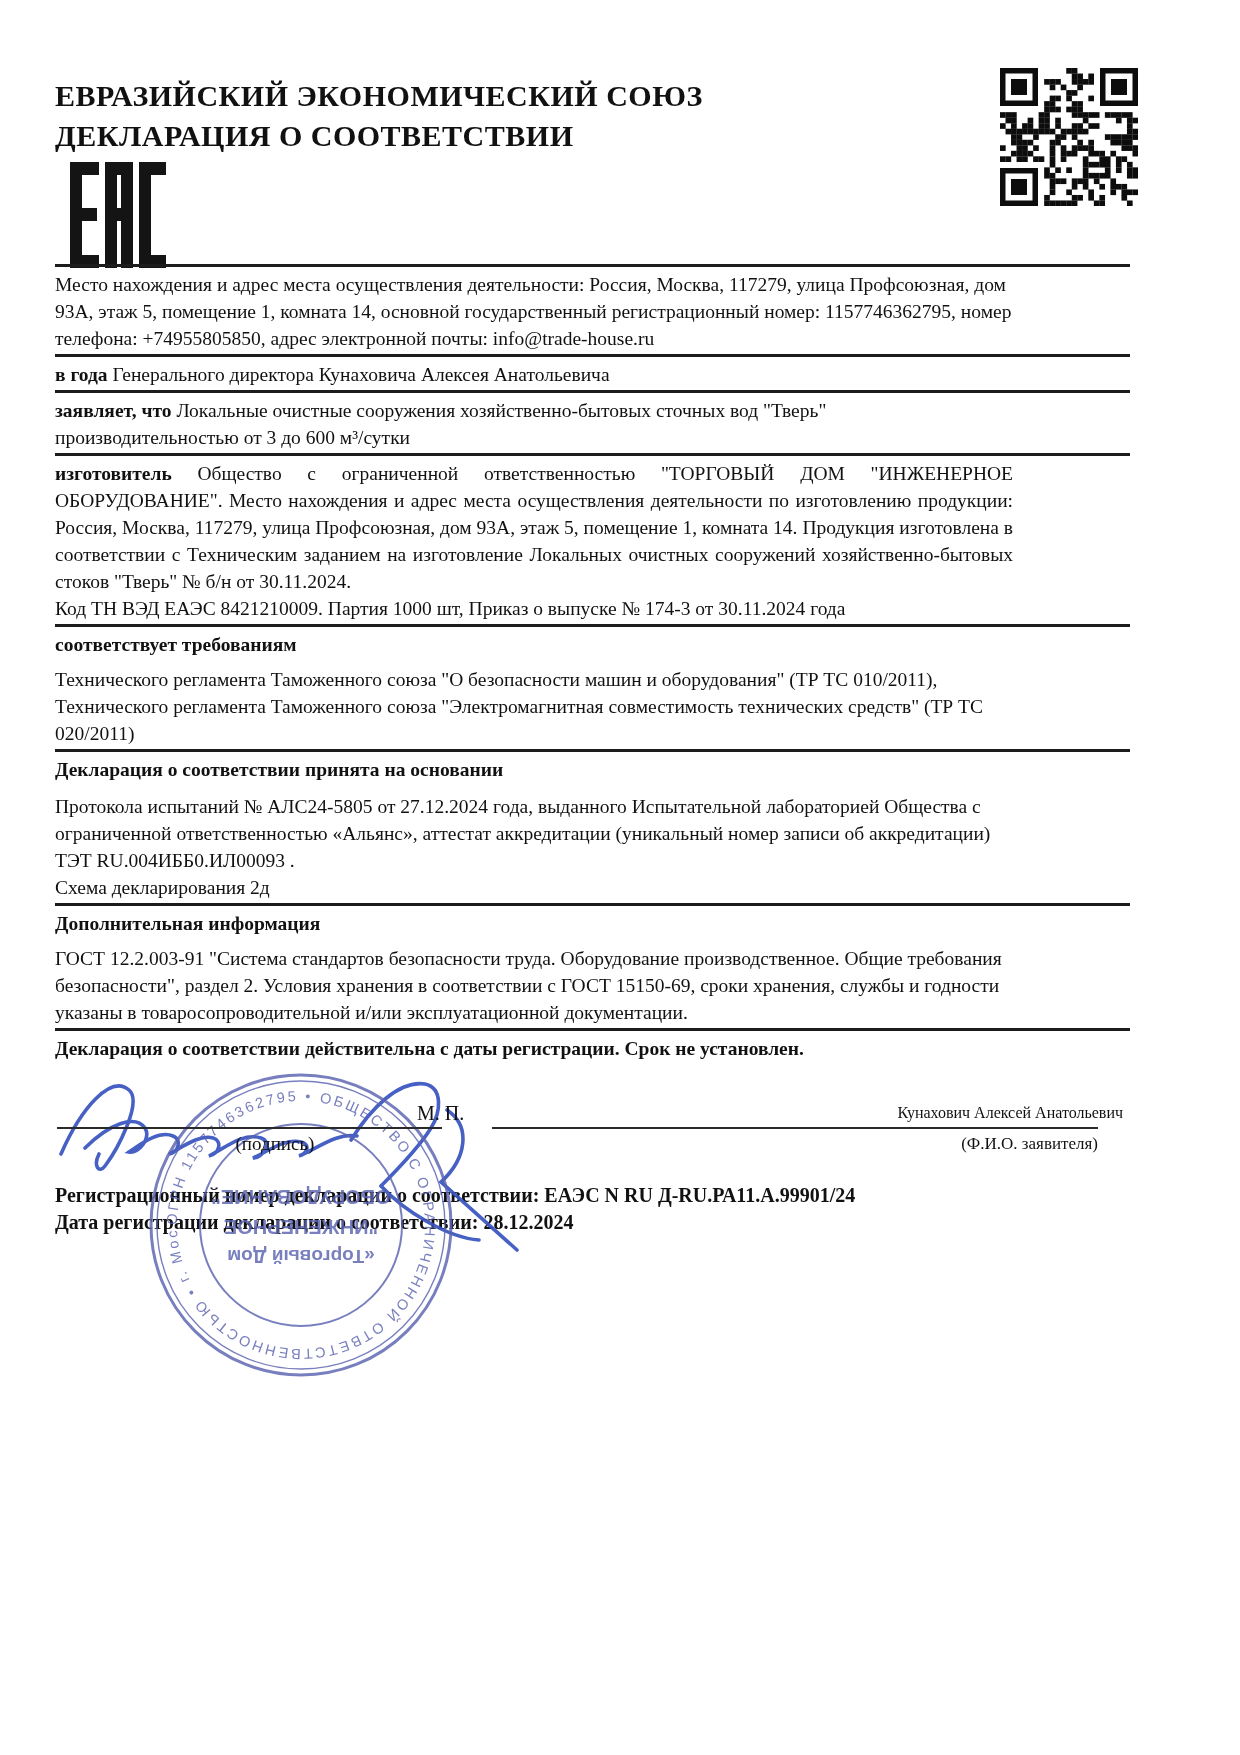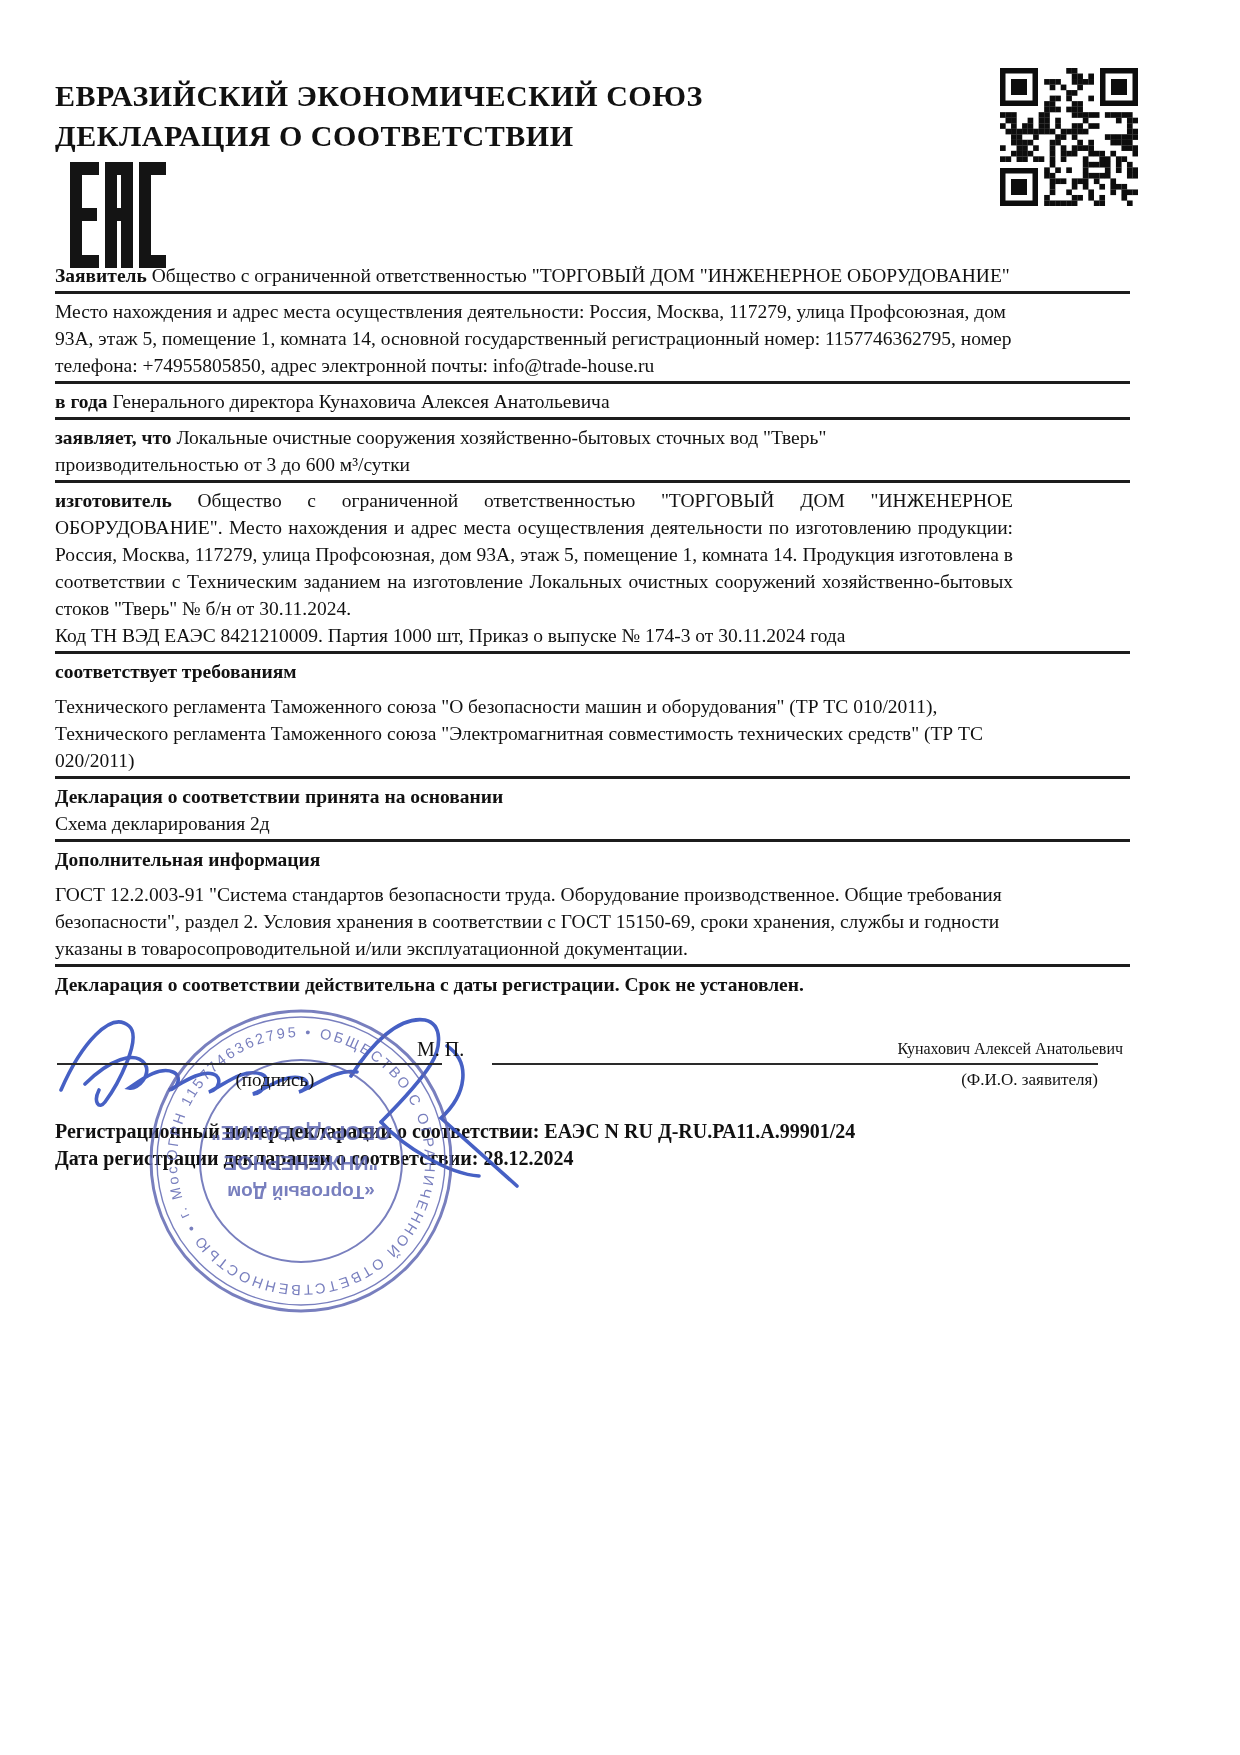--- a/index.html
+++ b/index.html
@@ -280,41 +280,41 @@
           <rect x="71.76" y="132.48" width="5.67" height="5.67"></rect>
           <rect x="93.84" y="132.48" width="5.67" height="5.67"></rect>
           <rect x="99.36" y="132.48" width="5.67" height="5.67"></rect>
           <rect x="126.96" y="132.48" width="5.67" height="5.67"></rect>
         </g>
     </svg>
   </div>
 
   <div class="doc">
 
-    <p><b>Заявитель</b><span> Общество с ограниченной ответственностью "ТОРГОВЫЙ ДОМ "ИНЖЕНЕРНОЕ ОБОРУДОВАНИЕ"</span></p>
     <div class="rule"></div>
 
     <p>Место нахождения и адрес места осуществления деятельности: Россия, Москва, 117279, улица Профсоюзная, дом 93А, этаж 5, помещение 1, комната 14, основной государственный регистрационный номер: 1157746362795, номер телефона: +74955805850, адрес электронной почты: info@trade-house.ru</p>
     <div class="rule"></div>
 
     <p><b>в года</b><span> Генерального директора Кунаховича Алексея Анатольевича</span></p>
     <div class="rule"></div>
 
     <p><b>заявляет, что</b><span> Локальные очистные сооружения хозяйственно-бытовых сточных вод "Тверь" производительностью от 3 до 600 м³/сутки</span></p>
     <div class="rule"></div>
 
     <p class="just"><b>изготовитель</b><span> Общество с ограниченной ответственностью "ТОРГОВЫЙ ДОМ "ИНЖЕНЕРНОЕ ОБОРУДОВАНИЕ". Место нахождения и адрес места осуществления деятельности по изготовлению продукции: Россия, Москва, 117279, улица Профсоюзная, дом 93А, этаж 5, помещение 1, комната 14. Продукция изготовлена в соответствии с Техническим заданием на изготовление Локальных очистных сооружений хозяйственно-бытовых стоков "Тверь" № б/н от 30.11.2024.</span></p>
     <p>Код ТН ВЭД ЕАЭС 8421210009. Партия 1000 шт, Приказ о выпуске № 174-3 от 30.11.2024 года</p>
     <div class="rule"></div>
 
     <p><b>соответствует требованиям</b></p>
     <p class="gap8">Технического регламента Таможенного союза "О безопасности машин и оборудования" (ТР ТС 010/2011), Технического регламента Таможенного союза "Электромагнитная совместимость технических средств" (ТР ТС 020/2011)</p>
     <div class="rule"></div>
 
     <p><b>Декларация о соответствии принята на основании</b></p>
+    <p class="gap10">Протокола испытаний № АЛС24-5805 от 27.12.2024 года, выданного Испытательной лабораторией Общества с ограниченной ответственностью «Альянс», аттестат аккредитации (уникальный номер записи об аккредитации)  ТЭТ RU.004ИББ0.ИЛ00093 .</p>
     <p>Схема декларирования 2д</p>
     <div class="rule"></div>
 
     <p><b>Дополнительная информация</b></p>
     <p class="gap8">ГОСТ 12.2.003-91 "Система стандартов безопасности труда. Оборудование производственное. Общие требования безопасности", раздел 2. Условия хранения в соответствии с ГОСТ 15150-69, сроки хранения, службы и годности указаны в товаросопроводительной и/или эксплуатационной документации.</p>
     <div class="rule"></div>
 
     <p><b>Декларация о соответствии  действительна с даты регистрации. Срок не  установлен.</b></p>
 
     <div class="sig-area">

